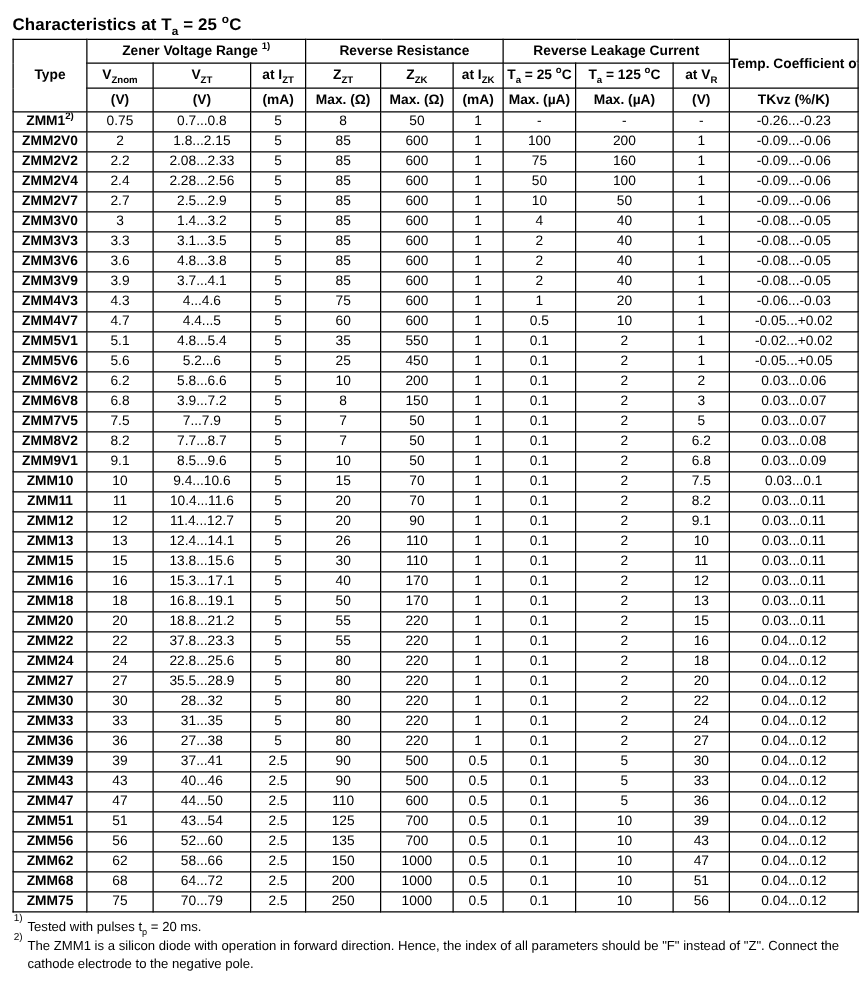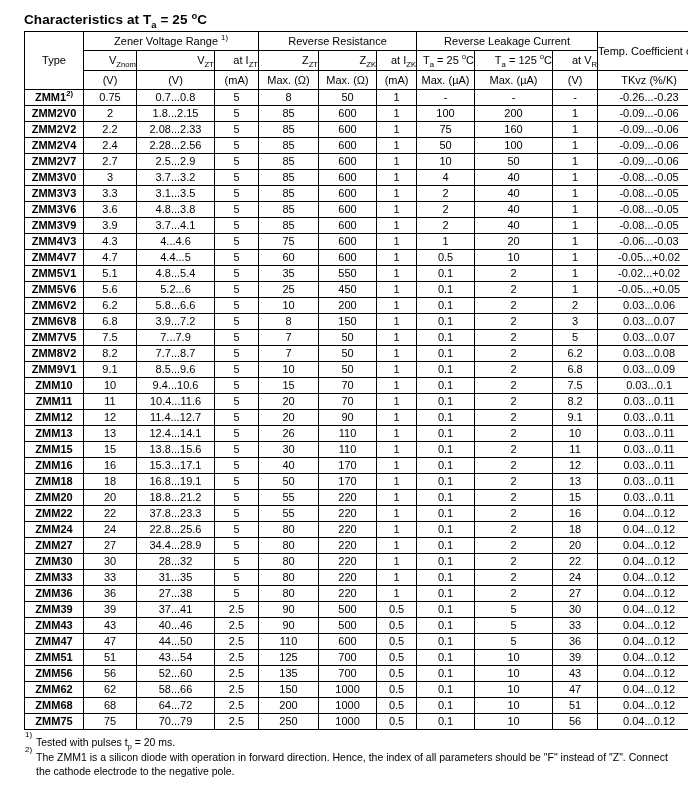--- a/index.html
+++ b/index.html
@@ -5,21 +5,21 @@
   html, body {
     margin: 0;
     padding: 0;
     background: #ffffff;
     width: 688px;
     height: 795px;
     overflow: hidden;
     font-family: "Liberation Sans", sans-serif;
     color: #000000;
   }
-  .page { padding: 12px 6px 0 24px; }
+  .page { padding: 12px 6px 0 10px; }
   .title {
     font-size: 13.5px;
     font-weight: bold;
     margin: 0 0 4px 0;
     letter-spacing: 0.1px;
   }
   sup { font-size: 70%; vertical-align: super; line-height: 0; }
   sub { font-size: 70%; vertical-align: sub; line-height: 0; }
   table.char {
     border-collapse: collapse;
@@ -28,26 +28,26 @@
   }
   table.char th, table.char td {
     border: 1px solid #000000;
     padding: 0;
     text-align: center;
     vertical-align: middle;
     overflow: hidden;
     white-space: nowrap;
   }
   table.char th {
-    font-weight: normal;
+    font-weight: bold;
     font-size: 11px;
     line-height: 13px;
   }
   table.char thead tr.group-row th { height: 18px; }
-  table.char thead tr.sub-row th   { height: 19px; text-align: right; }
+  table.char thead tr.sub-row th   { height: 19px; }
   table.char thead tr.unit-row th  { height: 18px; }
   th.tempco { white-space: normal; line-height: 13px; padding: 0 4px; }
   table.char td {
     font-size: 11px;
     line-height: 15px;
     height: 15px;
   }
   td.type-cell {
     text-align: left;
     padding-left: 4px;
@@ -175,21 +175,21 @@
           <td>600</td>
           <td>1</td>
           <td>10</td>
           <td>50</td>
           <td>1</td>
           <td>-0.09...-0.06</td>
         </tr>
         <tr>
           <td class="type-cell">ZMM3V0</td>
           <td>3</td>
-          <td>3.7...3.2</td>
+          <td>1.4...3.2</td>
           <td>5</td>
           <td>85</td>
           <td>600</td>
           <td>1</td>
           <td>4</td>
           <td>40</td>
           <td>1</td>
           <td>-0.08...-0.05</td>
         </tr>
         <tr>
@@ -474,21 +474,21 @@
           <td>220</td>
           <td>1</td>
           <td>0.1</td>
           <td>2</td>
           <td>18</td>
           <td>0.04...0.12</td>
         </tr>
         <tr>
           <td class="type-cell">ZMM27</td>
           <td>27</td>
-          <td>34.4...28.9</td>
+          <td>35.5...28.9</td>
           <td>5</td>
           <td>80</td>
           <td>220</td>
           <td>1</td>
           <td>0.1</td>
           <td>2</td>
           <td>20</td>
           <td>0.04...0.12</td>
         </tr>
         <tr>

